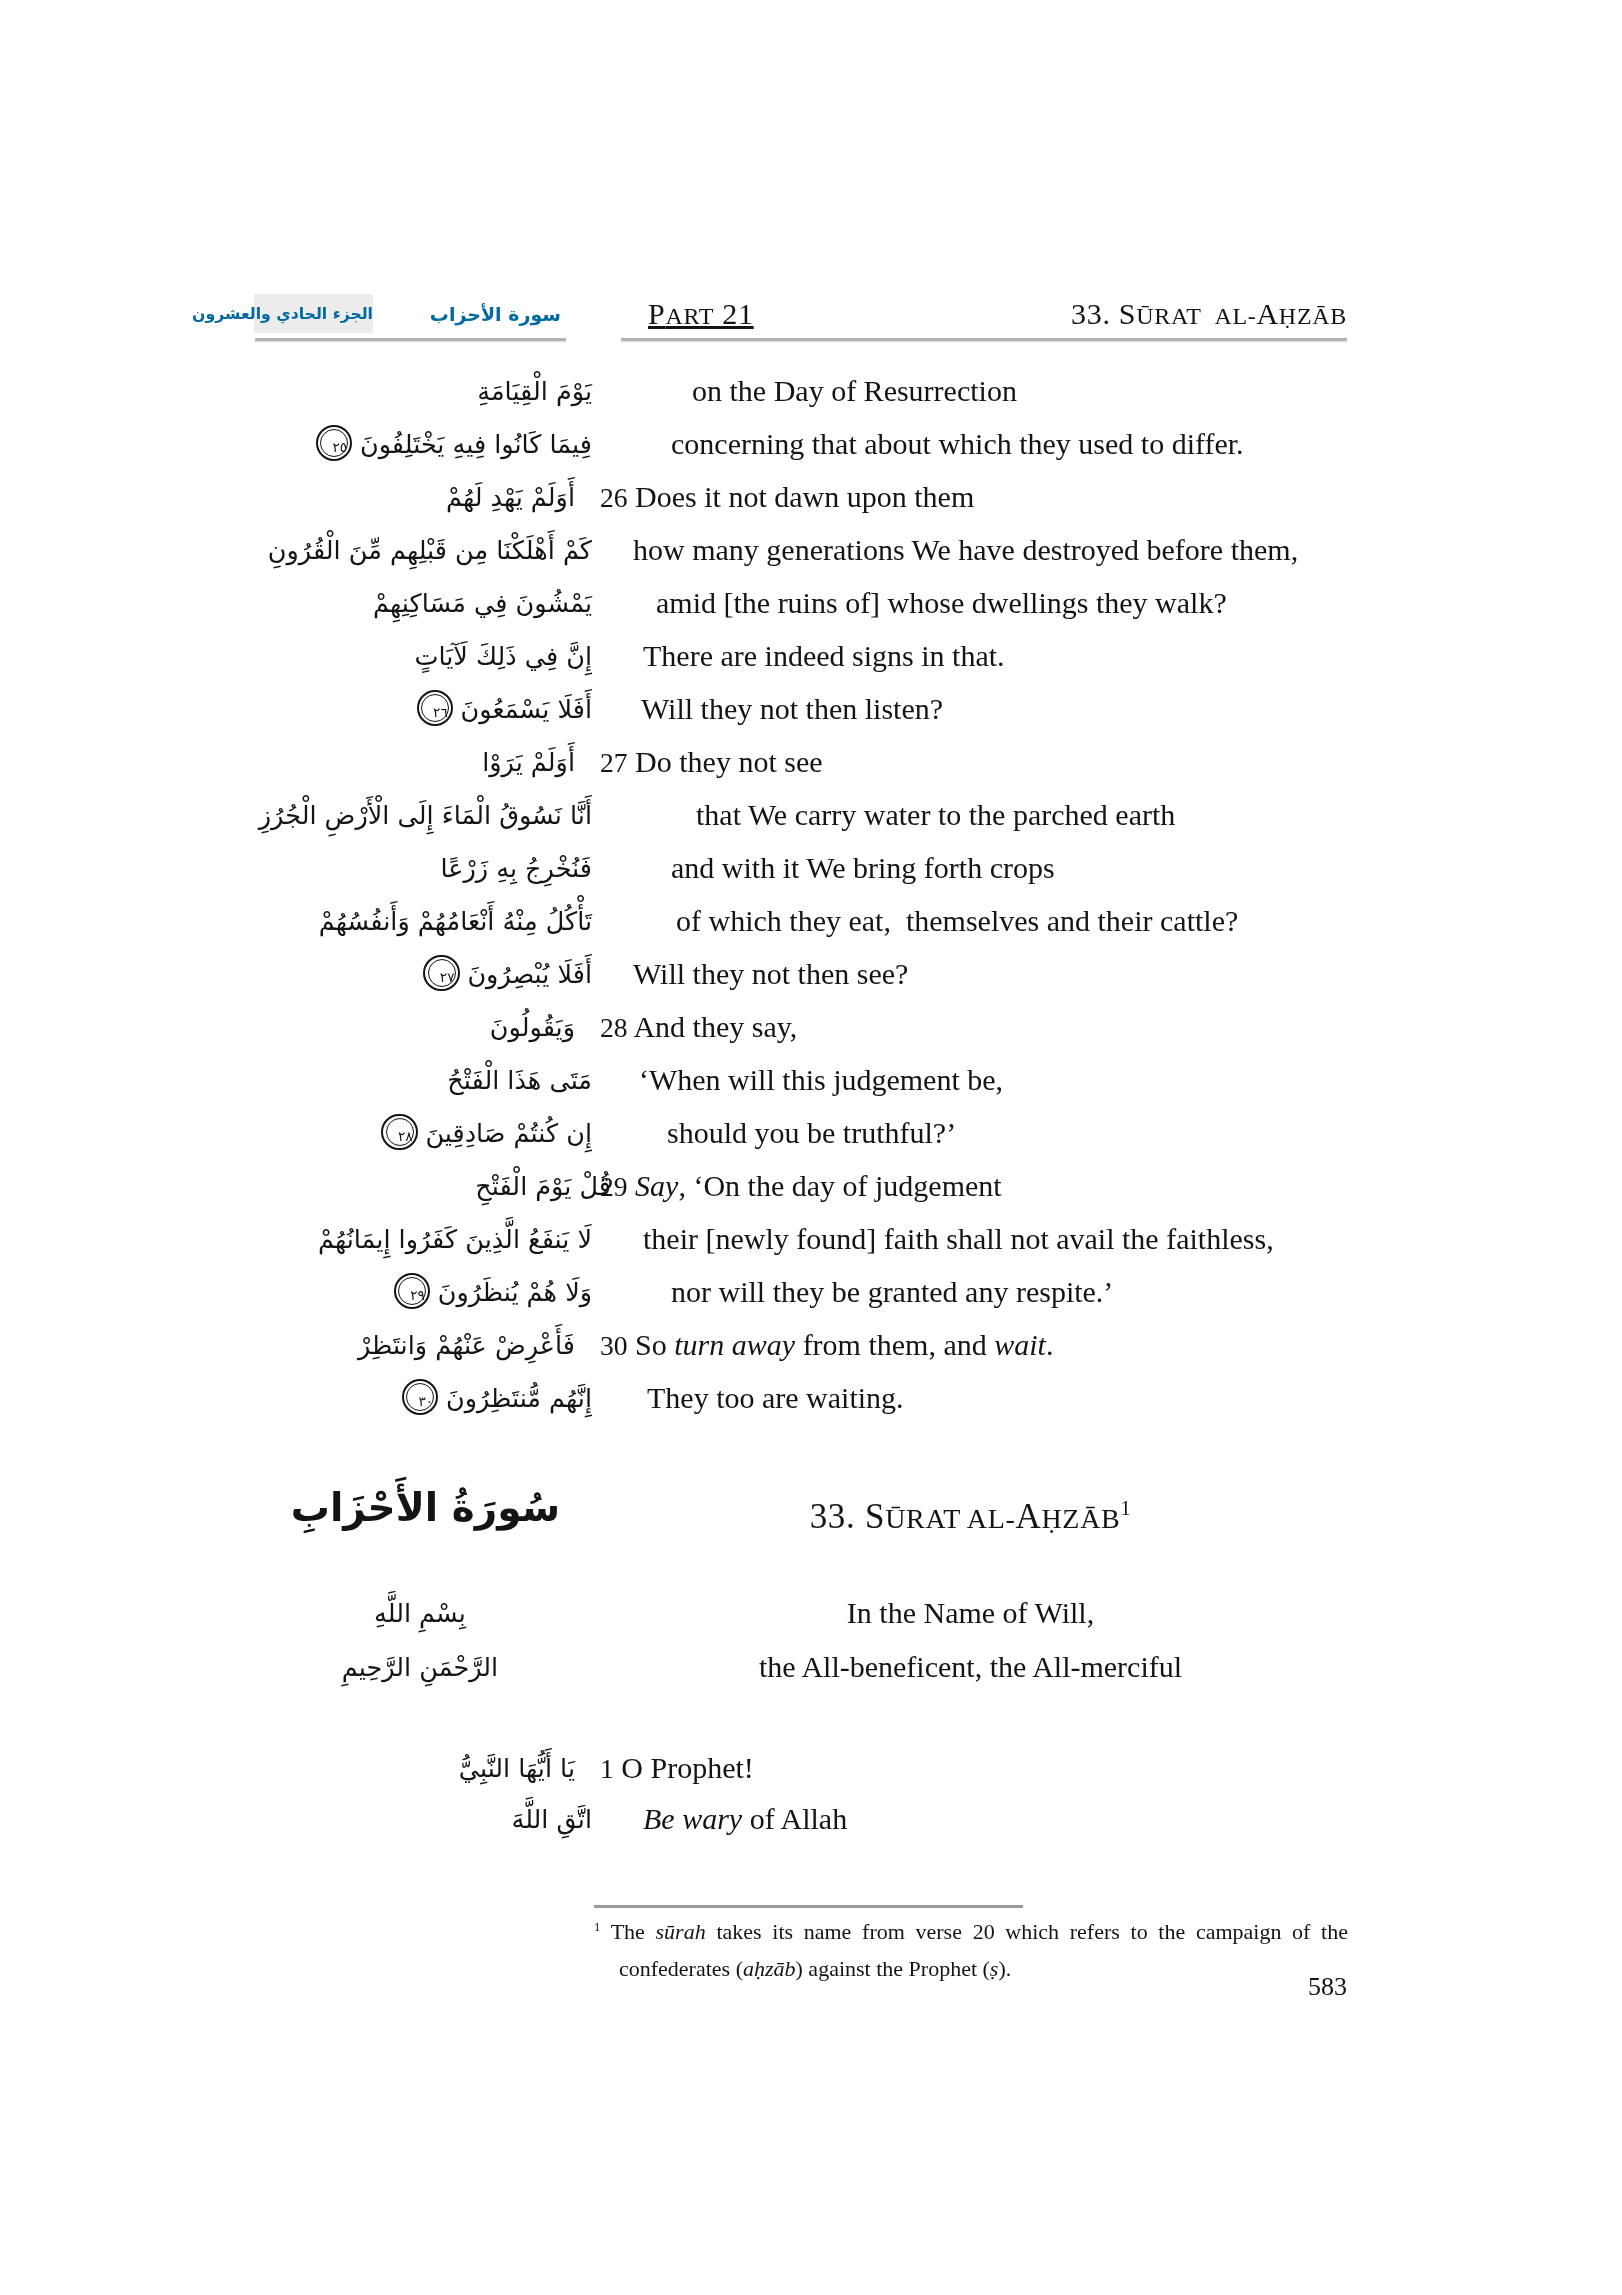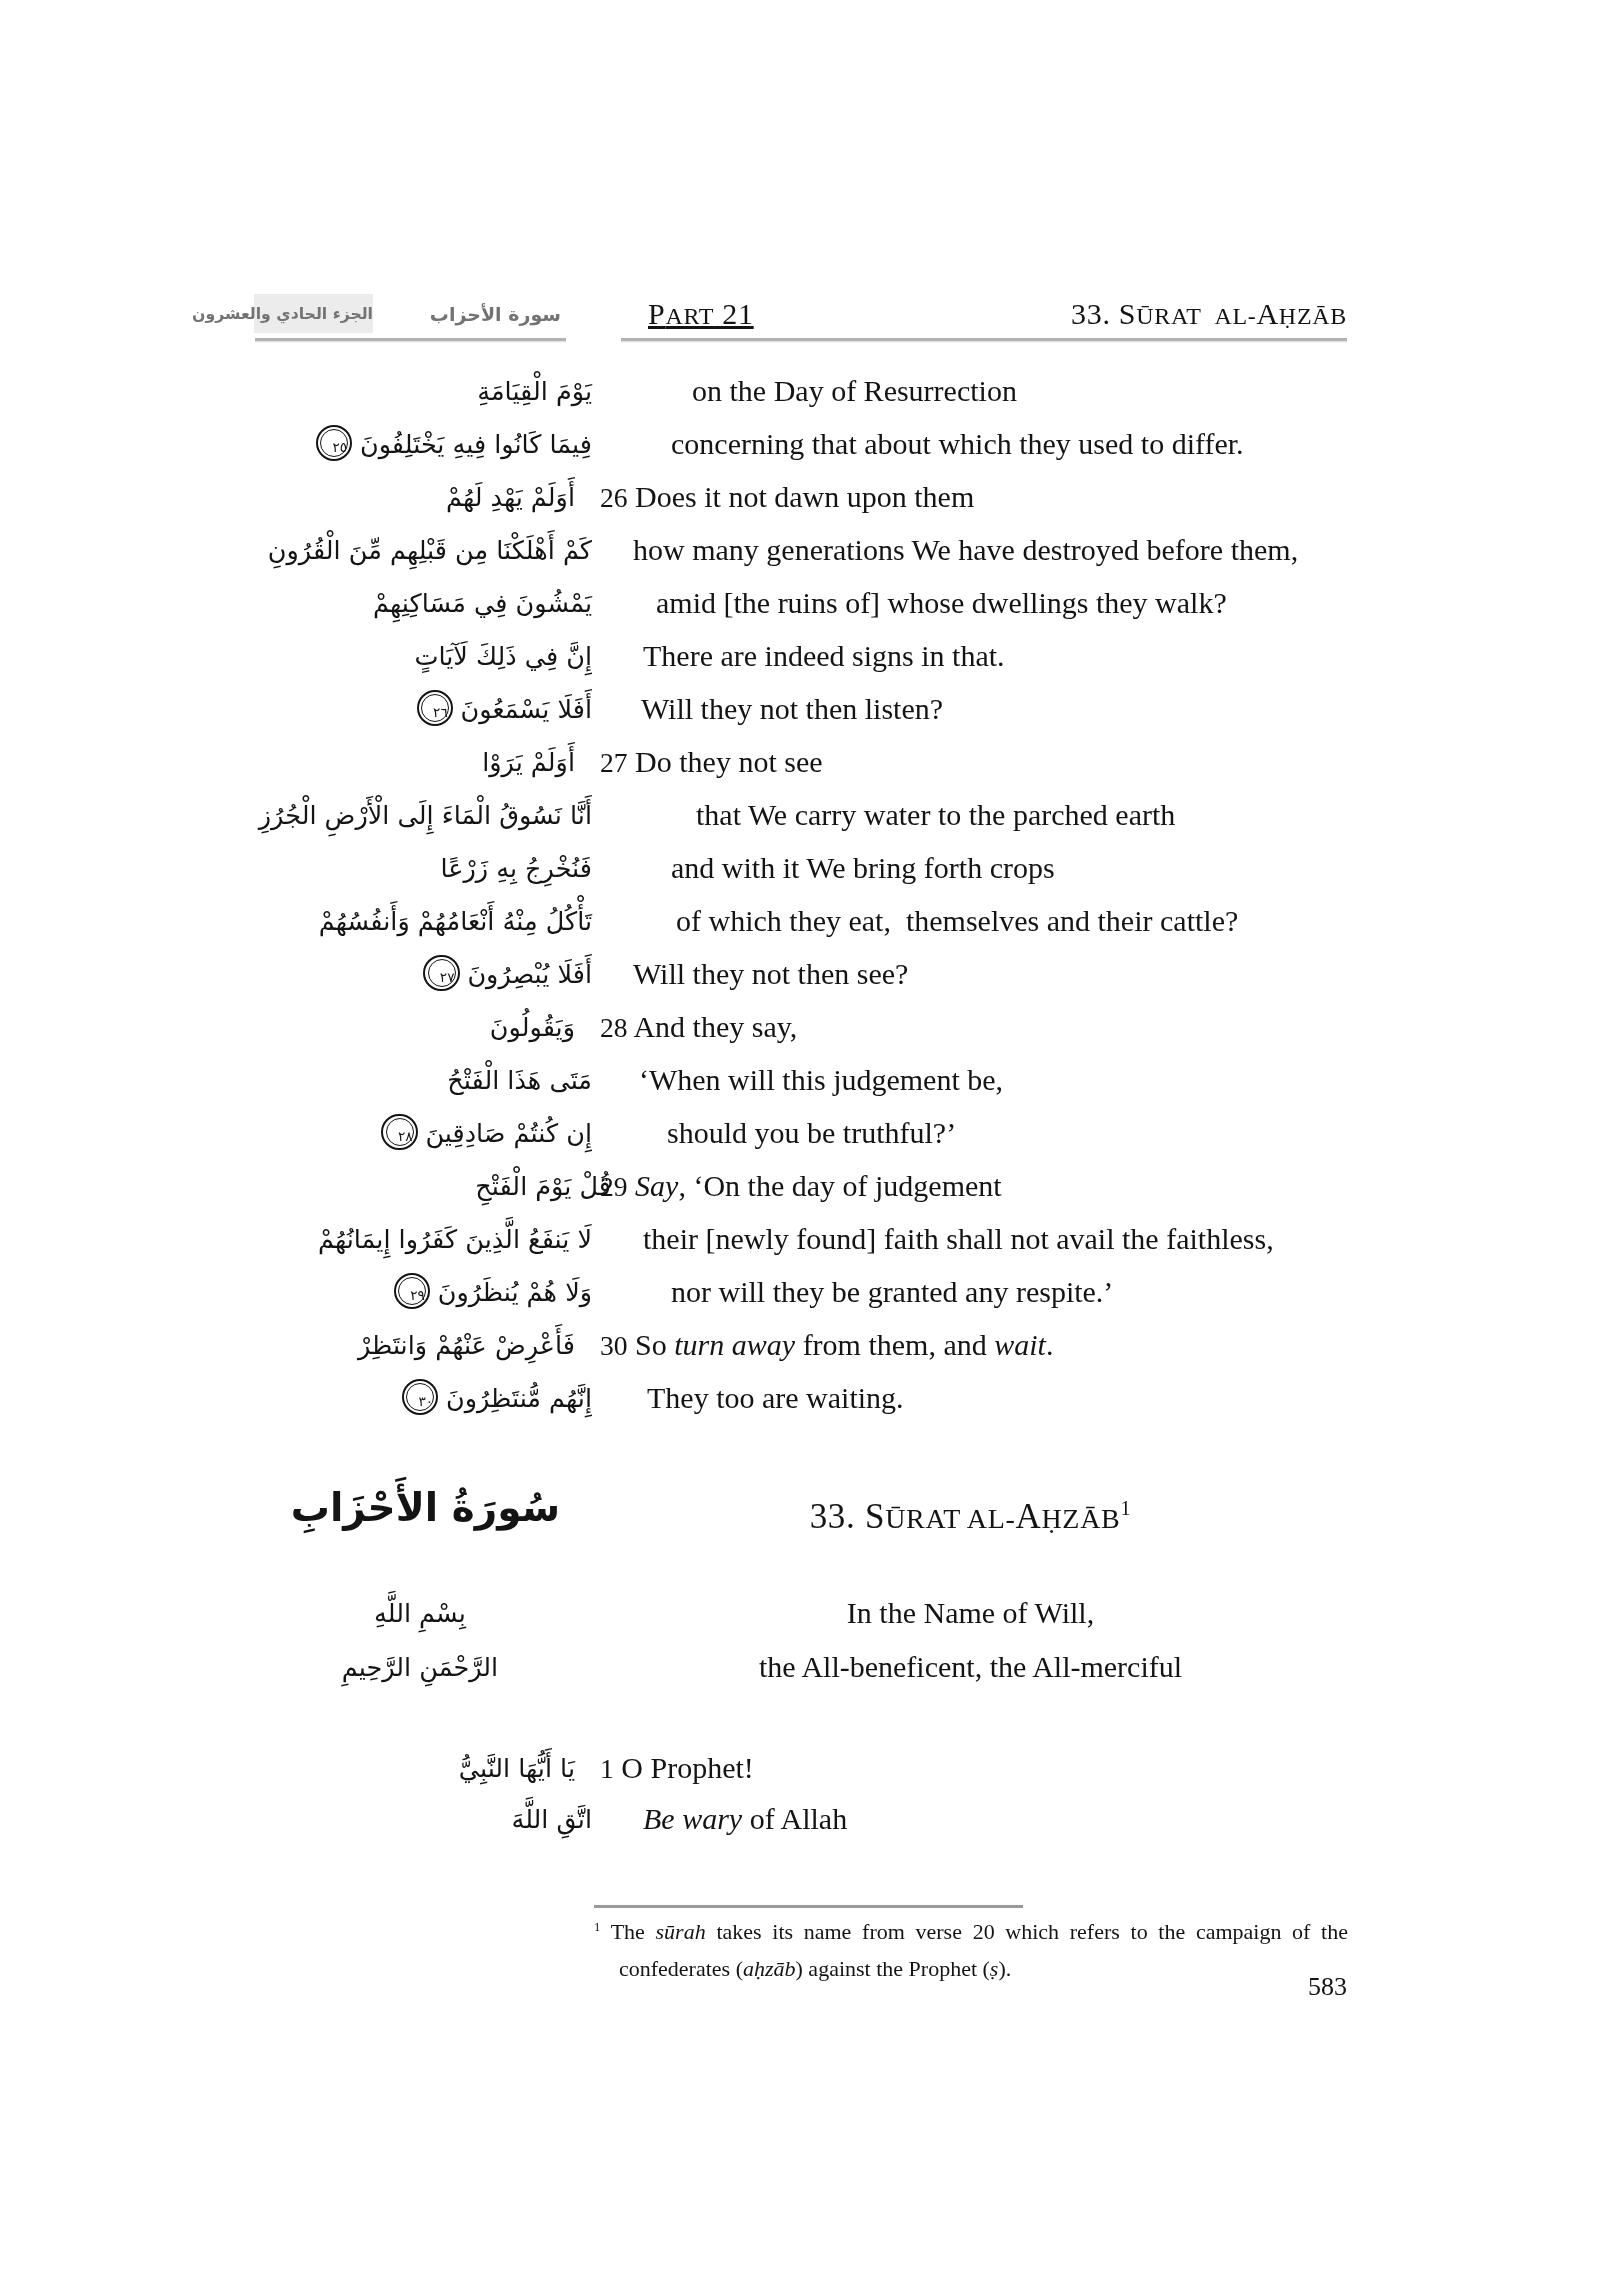--- a/index.html
+++ b/index.html
@@ -13,21 +13,21 @@
     overflow:hidden;
   }
   
   .seal{
     position:absolute;
     font-family:"DejaVu Sans",sans-serif;
     font-weight:bold;
     direction:rtl;
     text-align:center;
     white-space:nowrap;
-    color:#737373;
+    color:#0369a1;
   }
   .seal-juz{left:254px;top:294px;width:119px;height:39px;line-height:39px;font-size:15.7px;background:#ececec;}
   .seal-surah{left:453px;top:296px;width:108px;height:37px;line-height:37px;font-size:19px;}
   .runhead{position:absolute;top:293px;height:41px;line-height:41px;white-space:nowrap;letter-spacing:0.7px;}
   .runhead-part{left:648px;font-size:30px;text-decoration:underline;}
   .runhead-surah{right:275px;font-size:30px;}
   .hrule{position:absolute;top:338px;height:3.3px;background:#b3b3b3;box-shadow:0 1.3px 0 #e2e2e2;}
   .hrule-left{left:255px;width:311px;}
   .hrule-right{left:621px;width:726px;}
   

